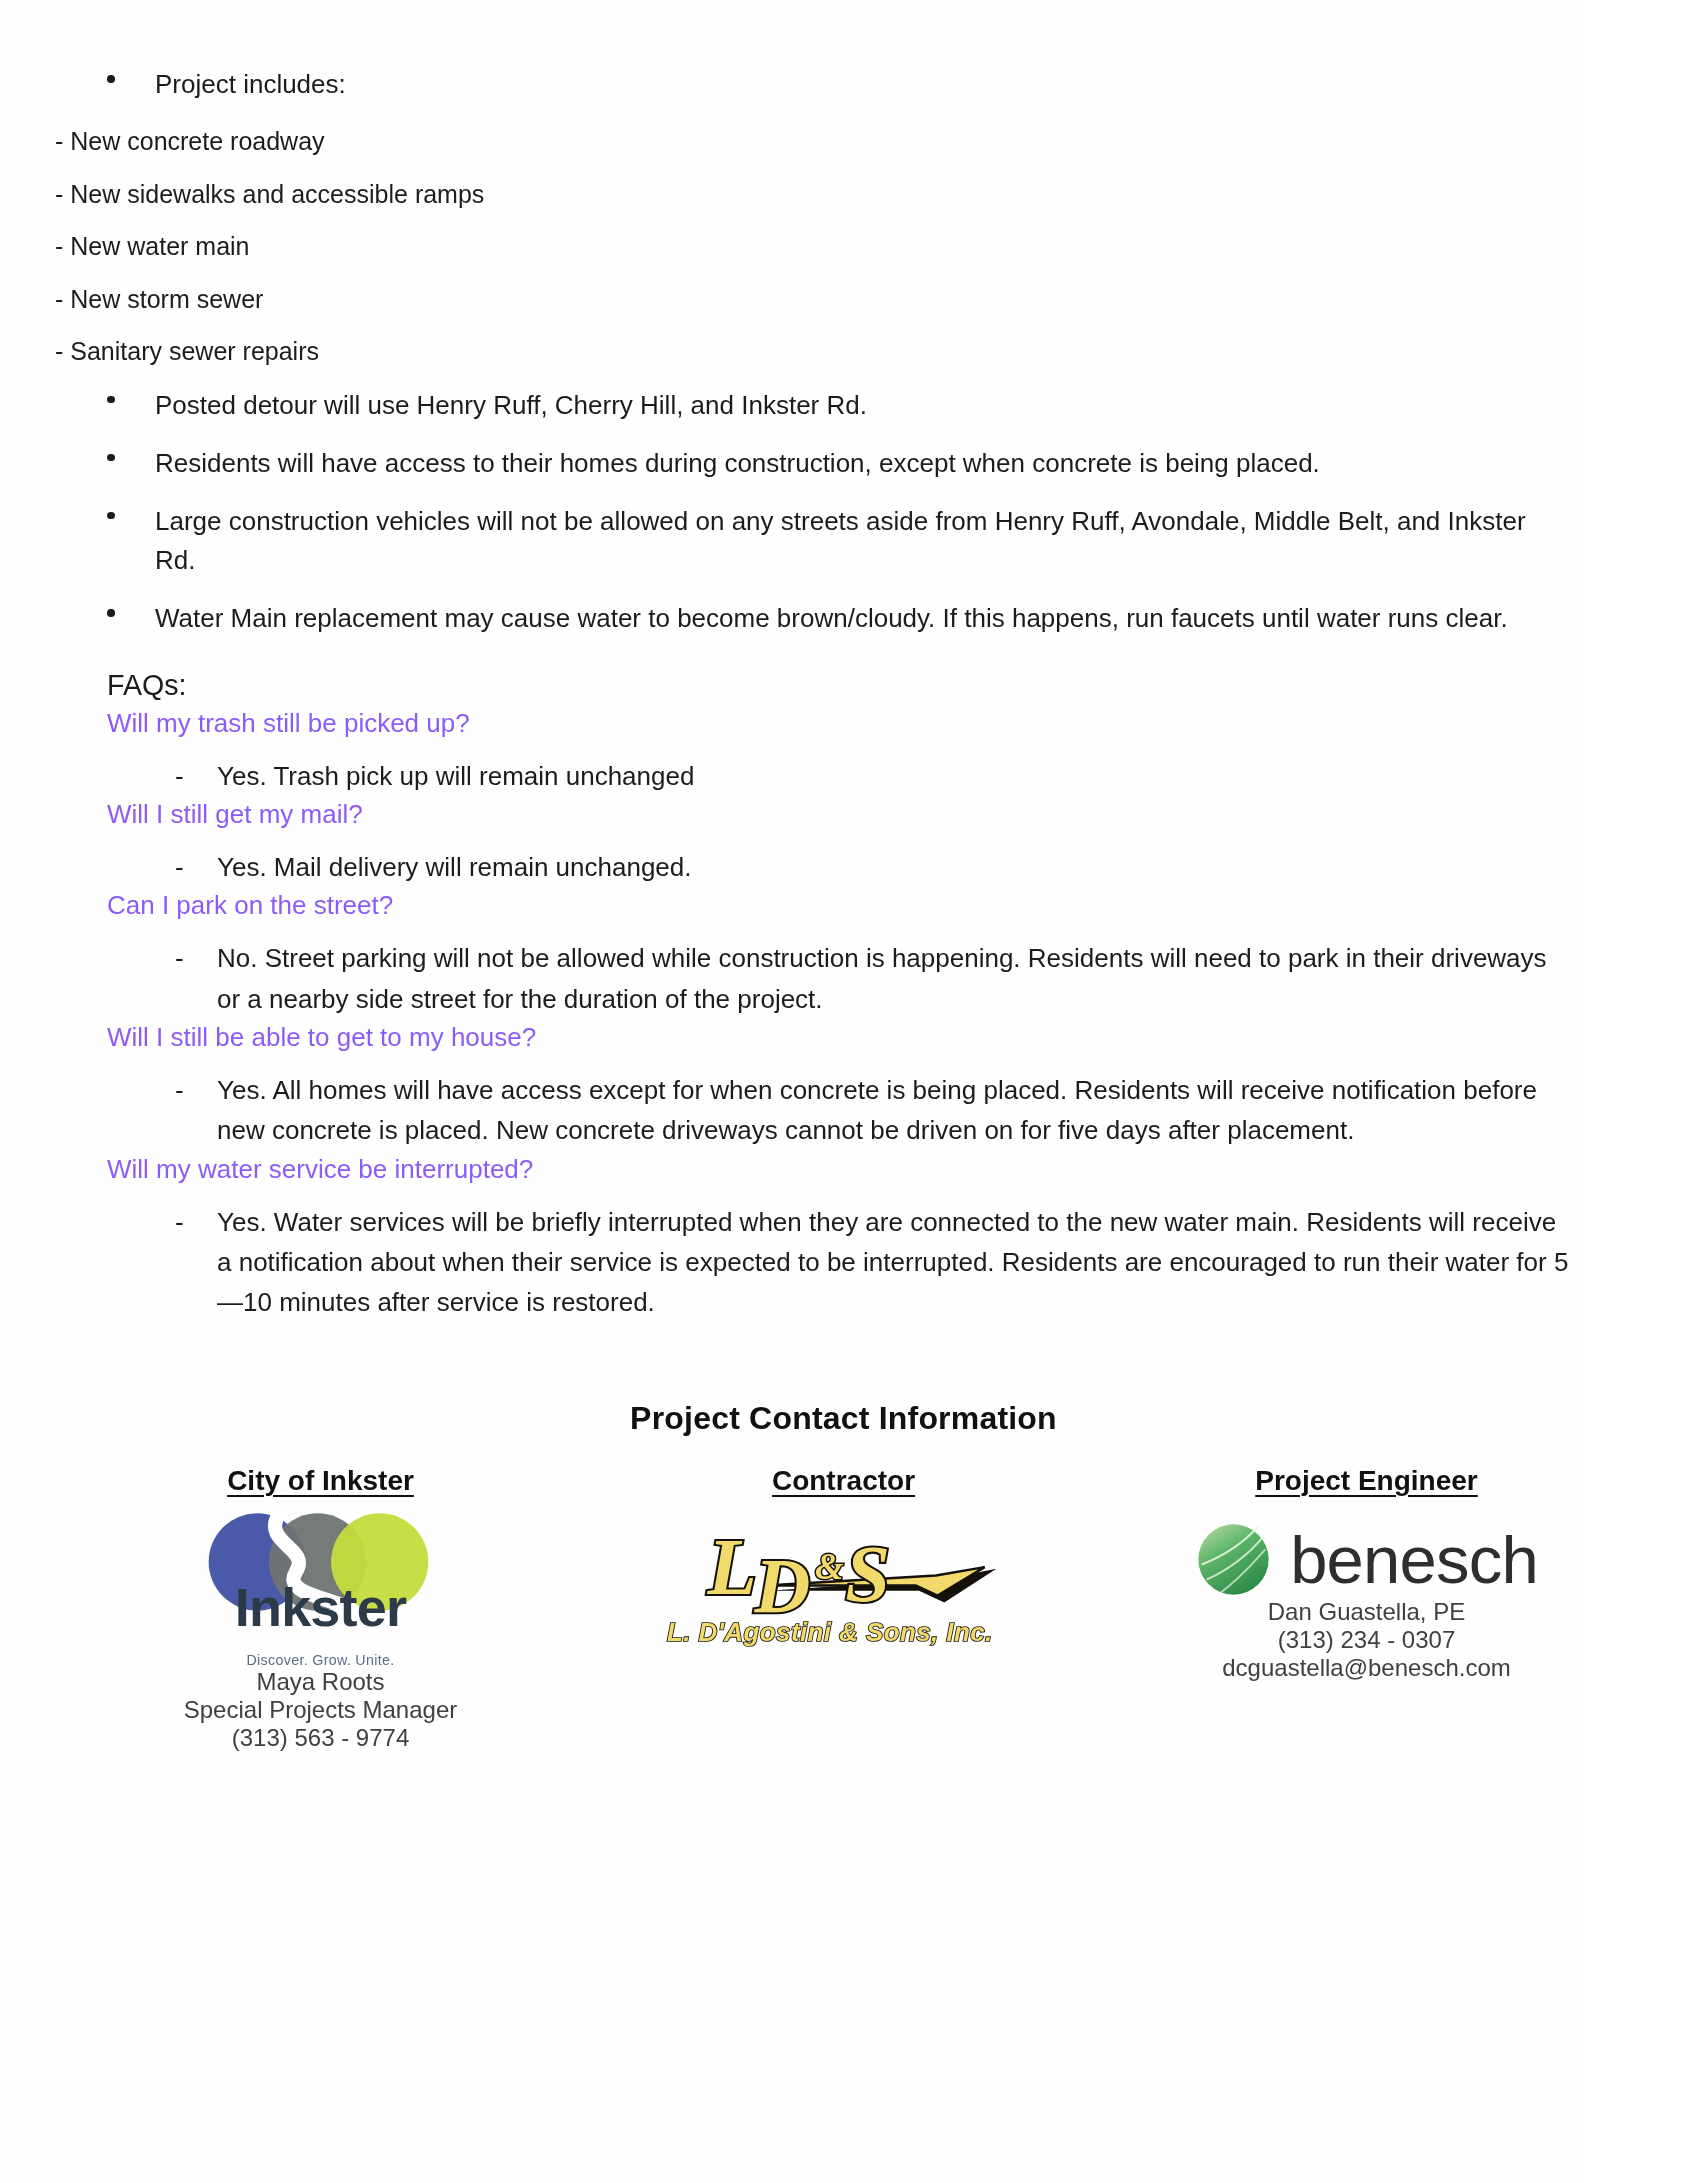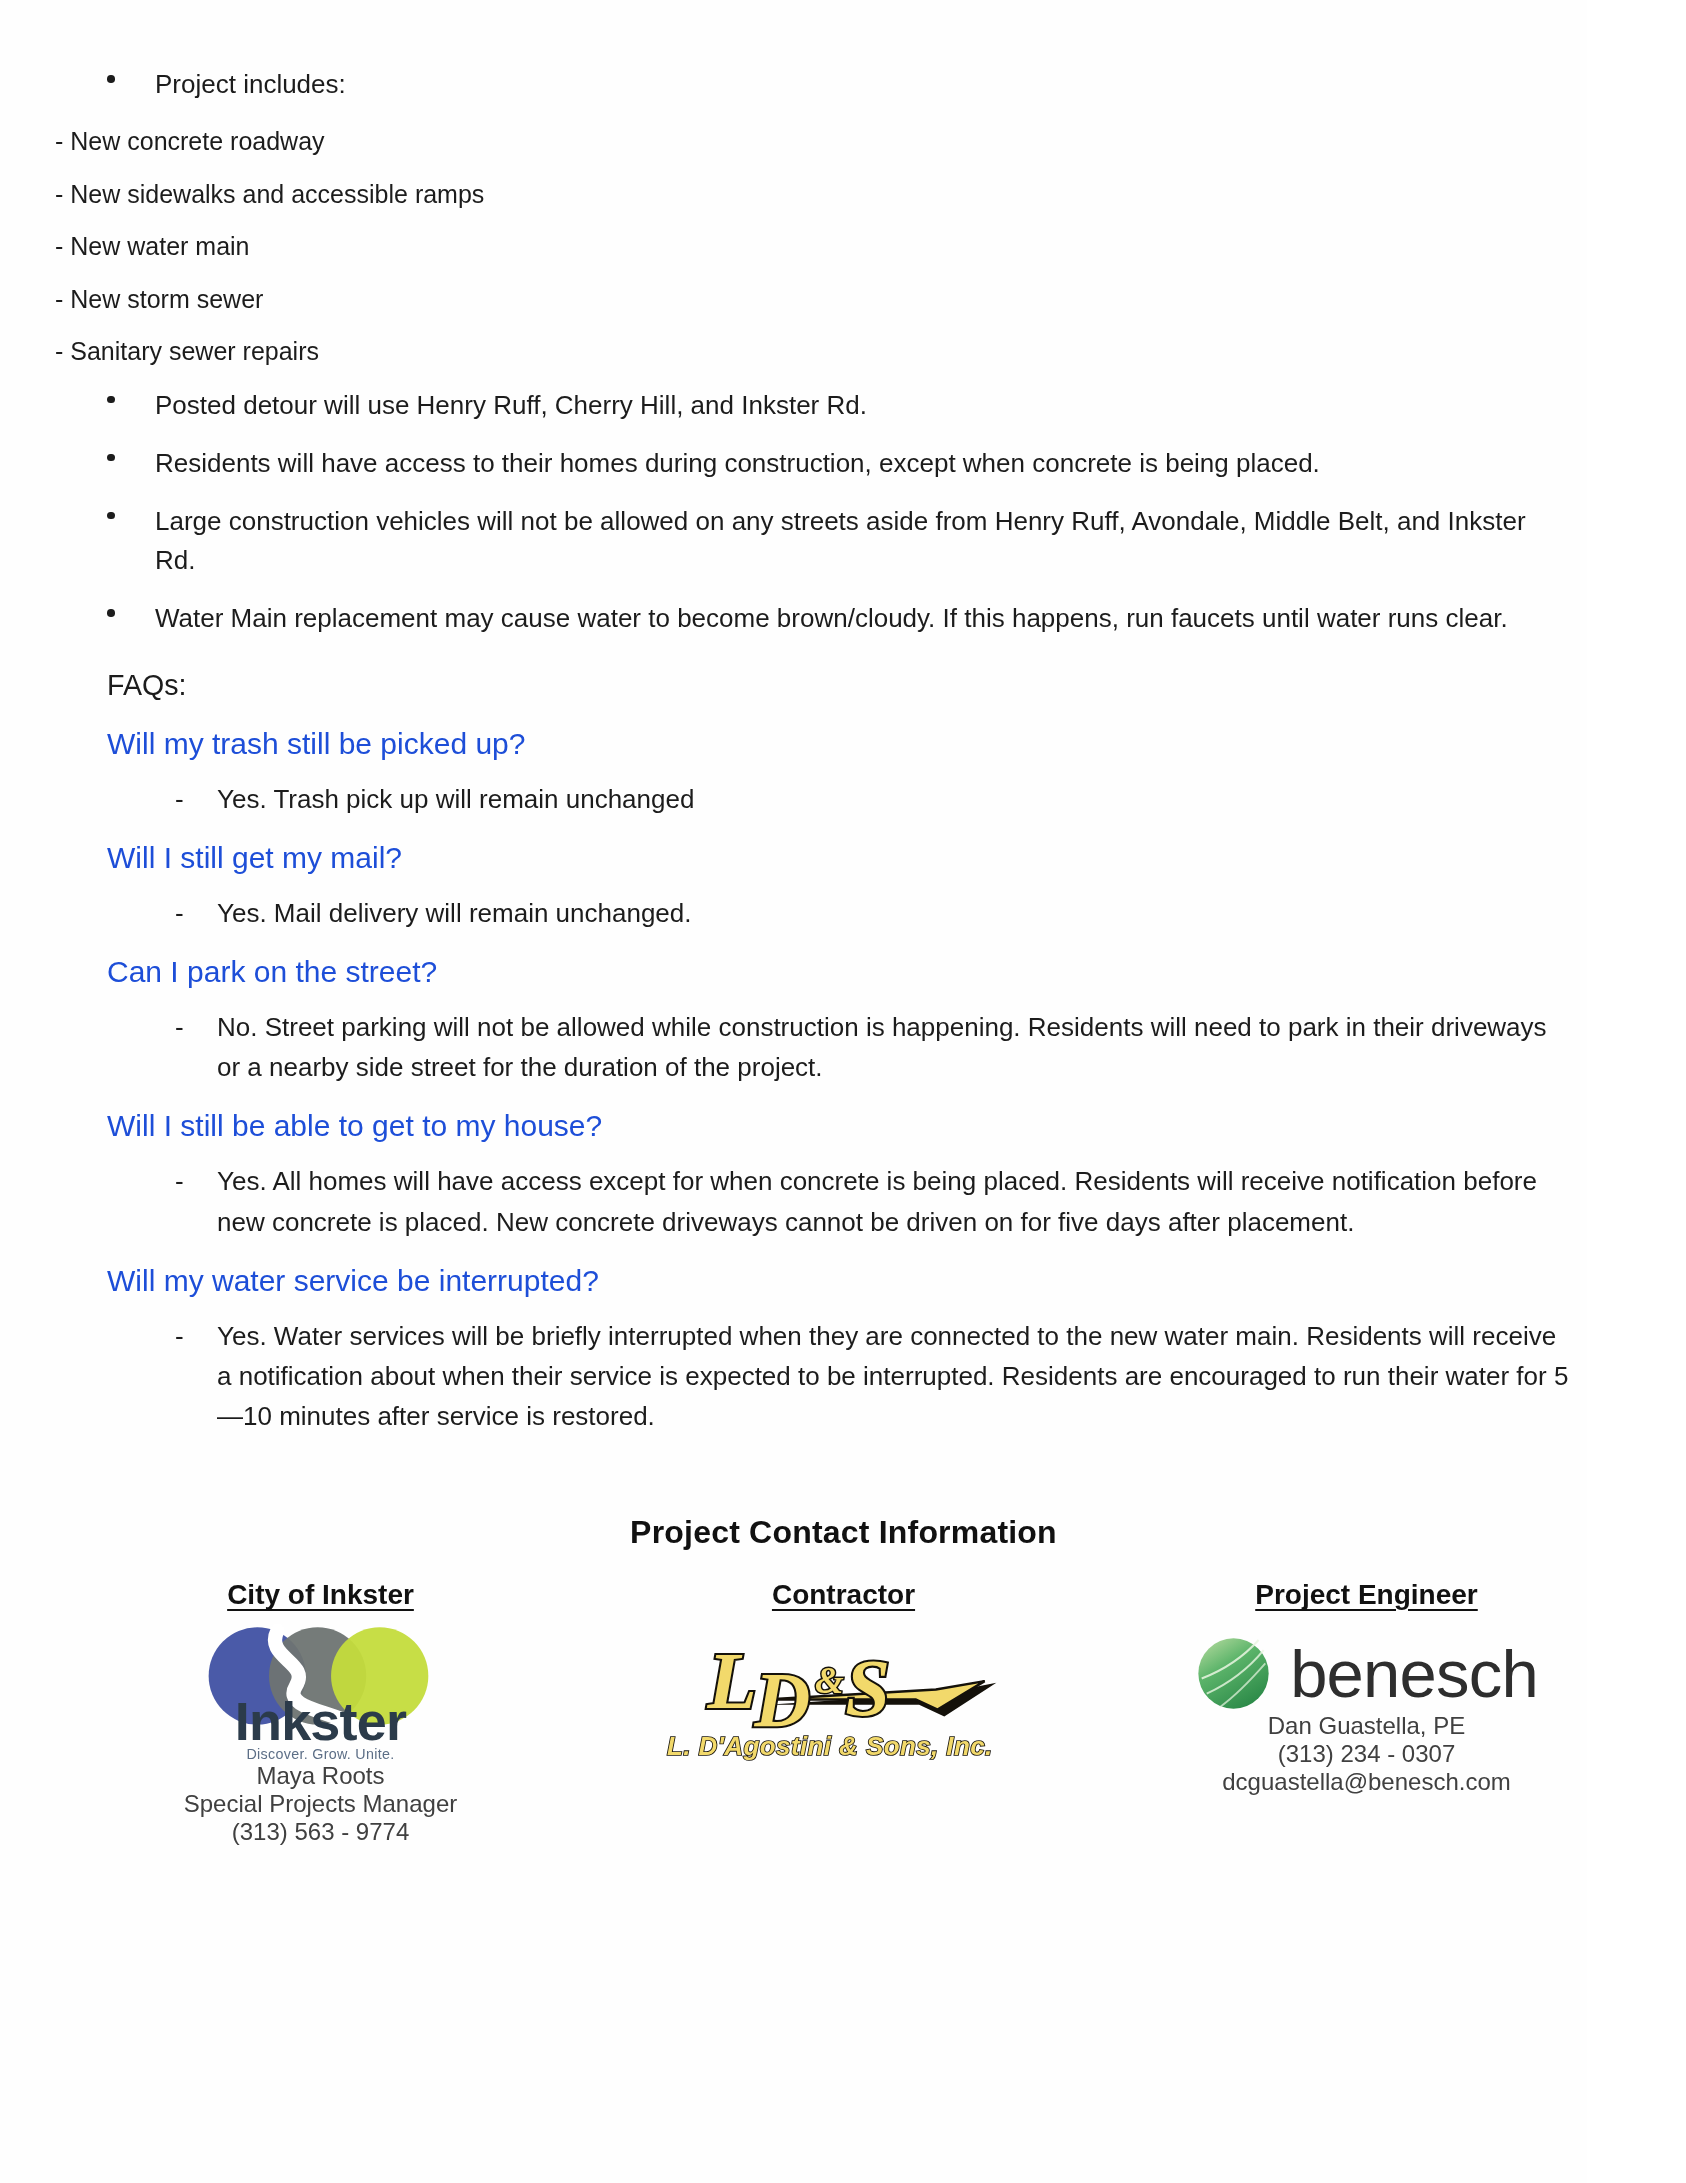--- a/index.html
+++ b/index.html
@@ -61,24 +61,24 @@
   
   .faq-heading {
     margin-top: 26px;
     margin-left: 107px;
     font-size: 28.6px;
     line-height: 1.4;
     color: #1c1c1c;
   }
   .faq-question {
     margin-left: 107px;
-    margin-top: 17px;
-    font-size: 30px;
+    margin-top: 0;
+    font-size: 26px;
     line-height: 1.45;
-    color: #1d4ed8;
+    color: #8b5cf6;
   }
   .faq-answer {
     position: relative;
     margin-left: 217px;
     margin-top: 13.4px;
     margin-right: 118px;
     font-size: 26px;
     line-height: 1.55;
     color: #1c1c1c;
   }
@@ -133,21 +133,21 @@
     letter-spacing: -0.8px;
     line-height: 0.9;
     margin-top: -39px;
     position: relative;
     z-index: 3;
   }
   .inkster-tag {
     font-size: 14.3px;
     color: #5c6e86;
     letter-spacing: 0.3px;
-    margin-top: 0;
+    margin-top: 20px;
   }
 
   
   .lds-logo {
     margin: 3.4px auto 0 auto;
     width: 353px;
     position: relative;
     height: 160px;
   }
   .lds-name {

